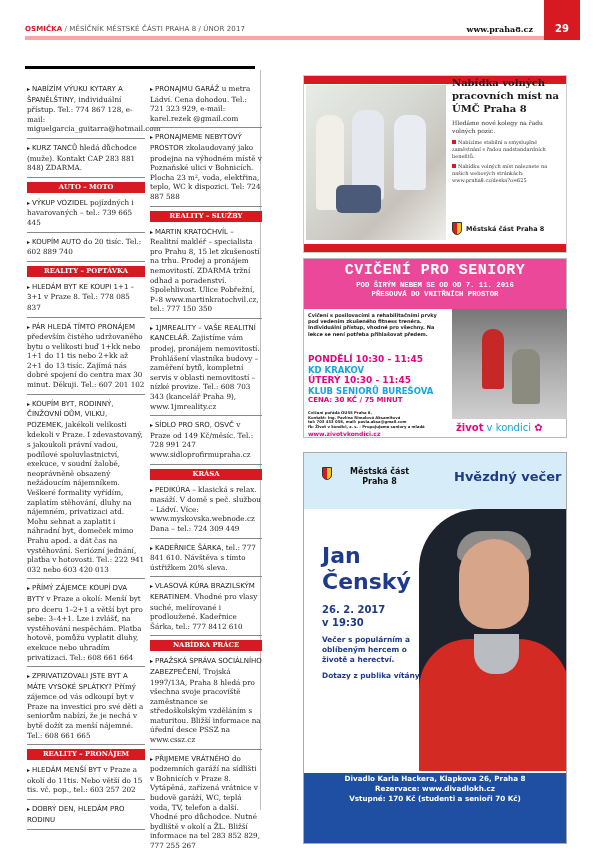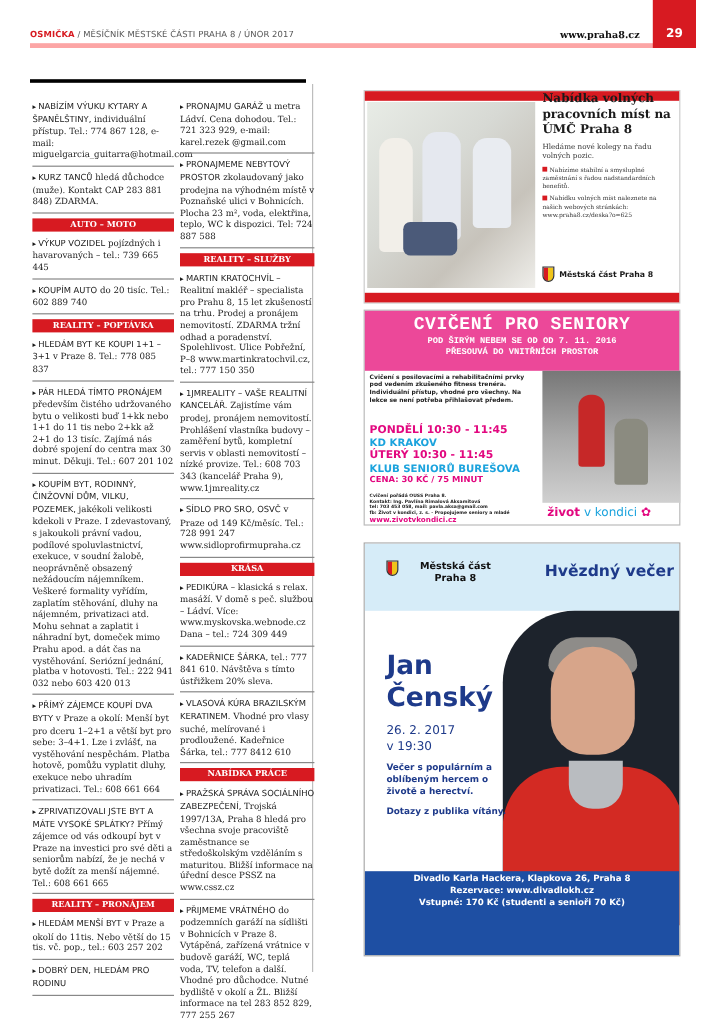--- a/index.html
+++ b/index.html
@@ -46,32 +46,32 @@
   .senad .price { color: #e2077f; font-size: 7px; line-height: 9px; }
   .senad .org { position: absolute; left: 4px; top: 152px; width: 150px; font-family: "DejaVu Sans", sans-serif; font-size: 3.8px; line-height: 4.7px; font-weight: bold; color: #222; }
   .senad .web { position: absolute; left: 4px; top: 171px; font-family: "DejaVu Sans", sans-serif; font-size: 6px; font-weight: bold; color: #e2077f; }
   .senad .photo { position: absolute; left: 148px; top: 50px; width: 115px; height: 110px; background: linear-gradient(180deg, #777 0%, #a9a9a9 50%, #d0d0d0 100%); }
   .senad .fig1 { position: absolute; left: 30px; top: 20px; width: 22px; height: 60px; background: #c62828; border-radius: 10px 10px 3px 3px; }
   .senad .fig2 { position: absolute; left: 60px; top: 40px; width: 28px; height: 55px; background: #8b8b80; border-radius: 10px 10px 3px 3px; }
   .senad .brand { position: absolute; left: 152px; top: 163px; font-family: "DejaVu Sans", sans-serif; font-size: 10px; color: #e2077f; text-align: right; }
   .senad .brand b { font-weight: bold; }
   .senad .brand .k { color: #1ba3dd; }
   
-  .starad { position: absolute; left: 303px; top: 452px; width: 264px; height: 345px; border: 1px solid #aaa; background: #fff; overflow: hidden; }
+  .starad { position: absolute; left: 303px; top: 452px; width: 264px; height: 392px; border: 1px solid #aaa; background: #fff; overflow: hidden; }
   .starad .top { position: absolute; left: 0; top: 0; width: 100%; height: 56px; background: #d6ecf8; }
   .starad .top .cr { position: absolute; left: 18px; top: 14px; }
   .starad .top .mc { position: absolute; left: 46px; top: 14px; font-family: "DejaVu Sans", sans-serif; font-weight: bold; font-size: 8px; line-height: 10px; text-align: center; color: #111; }
   .starad .top .hv { position: absolute; left: 150px; top: 16px; font-family: "DejaVu Sans", sans-serif; font-weight: bold; font-size: 13px; color: #1e3a8a; }
   .starad .photo { position: absolute; left: 115px; top: 56px; width: 150px; height: 262px; background: #1d232c; border-radius: 60px 0 0 0; overflow: hidden; }
   .starad .face { position: absolute; left: 40px; top: 30px; width: 70px; height: 90px; background: #d7a58a; border-radius: 35px 35px 30px 30px; }
   .starad .hair { position: absolute; left: 38px; top: 22px; width: 74px; height: 30px; background: #8e8c89; border-radius: 35px 35px 10px 10px; }
   .starad .sweater { position: absolute; left: 0; top: 130px; width: 150px; height: 140px; background: #d32a23; border-radius: 50px 50px 0 0; }
   .starad .collar { position: absolute; left: 55px; top: 125px; width: 45px; height: 40px; background: #b9bcc0; border-radius: 0 0 20px 20px; }
   .starad .name { position: absolute; left: 18px; top: 90px; font-family: "DejaVu Sans", sans-serif; font-weight: bold; font-size: 22px; line-height: 26px; color: #1e3a8a; }
-  .starad .date { position: absolute; left: 18px; top: 150px; font-family: "DejaVu Sans", sans-serif; font-weight: normal; font-size: 10px; line-height: 13px; color: #1e3a8a; }
+  .starad .date { position: absolute; left: 18px; top: 150px; font-family: "DejaVu Sans", sans-serif; font-weight: bold; font-size: 10px; line-height: 13px; color: #1e3a8a; }
   .starad .blurb { position: absolute; left: 18px; top: 182px; width: 100px; font-family: "DejaVu Sans", sans-serif; font-weight: bold; font-size: 7.4px; line-height: 10px; color: #1e3a8a; }
   .starad .blurb p { margin-bottom: 6px; }
   .starad .bottom { position: absolute; left: 0; bottom: 0; width: 100%; height: 70px; background: #1e4fa3; color: #fff; text-align: center; font-family: "DejaVu Sans", sans-serif; font-weight: bold; font-size: 7.2px; line-height: 10px; padding-top: 1px; }
 </style>
 </head>
 <body>
 
 <div class="header">
   <div class="title">
     <span class="brand">OSMIČKA</span><span> / MĚSÍČNÍK MĚSTSKÉ ČÁSTI PRAHA 8 / ÚNOR 2017</span>

